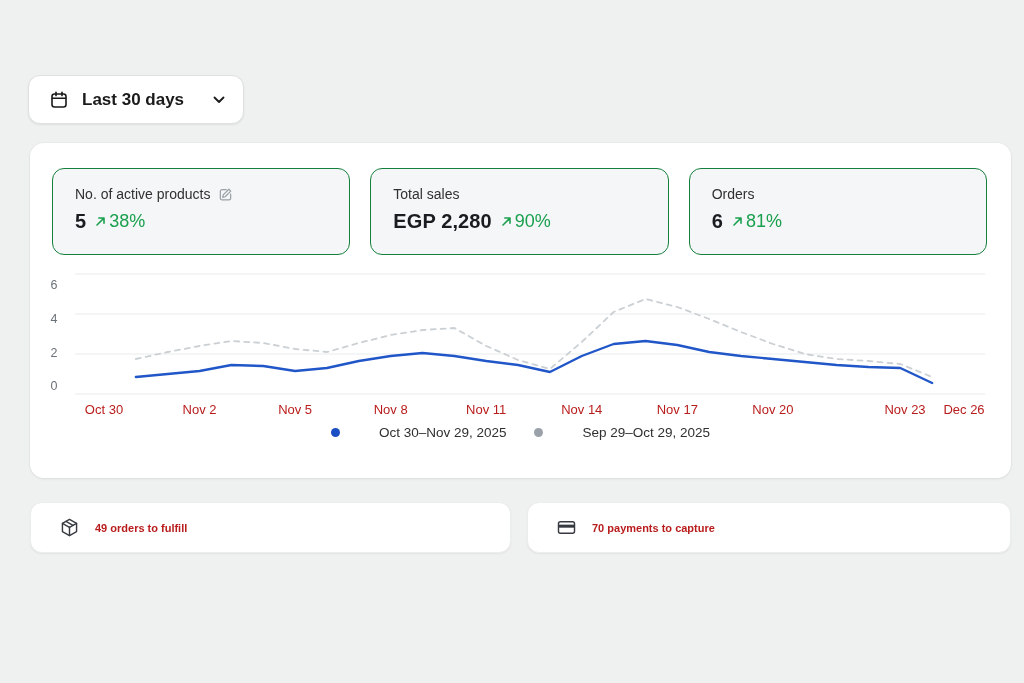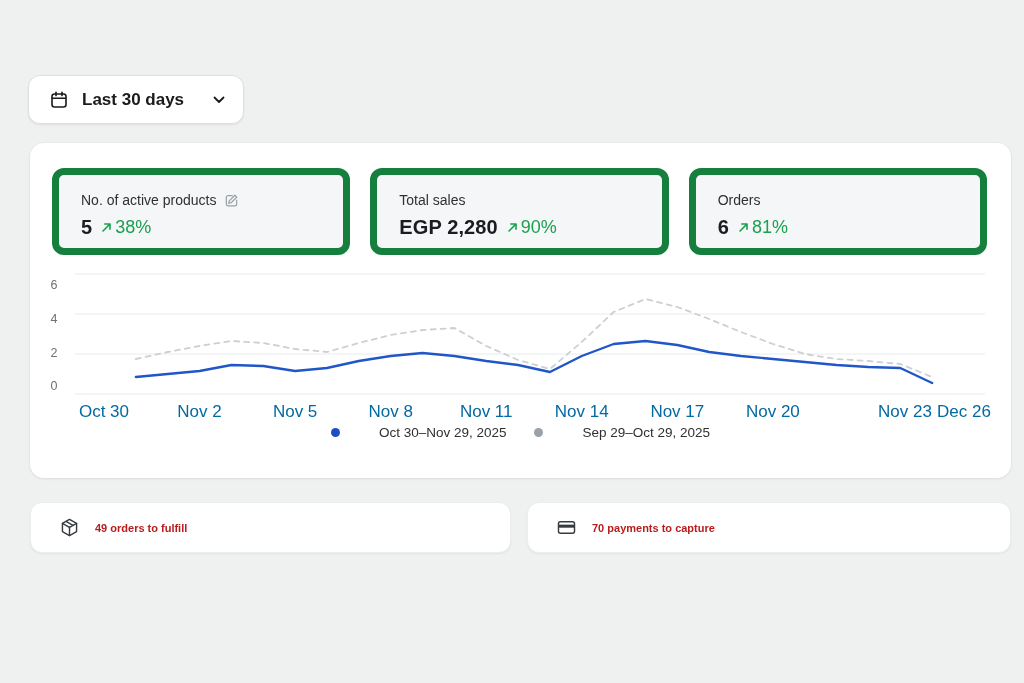--- a/index.html
+++ b/index.html
@@ -35,41 +35,41 @@
   }
 
   
   .metrics-row {
     position:absolute; left:22px; right:24px; top:25px; height:87px;
     display:flex; gap:20px;
   }
   .metric-card {
     flex:1;
     background:#f5f6f7;
-    border:7px solid #15803d;
+    border:1px solid #15803d;
     border-radius:12px;
     padding:17px 20px 0 22px;
     cursor:pointer;
   }
   .metric-title-row { display:flex; align-items:center; gap:8px; }
   .metric-title { font-size:14px; color:#303030; }
   .metric-value-row { display:flex; align-items:center; gap:9px; margin-top:8px; }
   .metric-value { font-size:20px; font-weight:700; color:#1a1c21; letter-spacing:.1px; }
   .delta { display:flex; align-items:center; gap:3px; color:var(--green,#1aa04f); font-size:18px; }
 
   
   .chart-svg { position:absolute; left:45px; top:125px; }
   .y-tick-label {
     position:absolute; left:14px; width:20px; height:16px; line-height:16px;
     text-align:center; font-size:12.5px; color:#6b7178;
   }
   .x-labels { position:absolute; left:45px; top:259px; width:910px; height:16px; }
   .x-tick-label {
     position:absolute; top:0; transform:translateX(-50%);
-    font-size:17px; color:#0369a1; white-space:nowrap;
+    font-size:13px; color:#b91c1c; white-space:nowrap;
   }
   .legend {
     position:absolute; left:0; right:0; top:281px; height:16px;
     display:flex; justify-content:center; align-items:center; gap:28px;
   }
   .legend-item { display:flex; align-items:center; gap:8px; }
   .legend-dot { width:9px; height:9px; border-radius:50%; }
   .legend-label { font-size:13.5px; color:#303030;margin-left:31px; }
 
   

